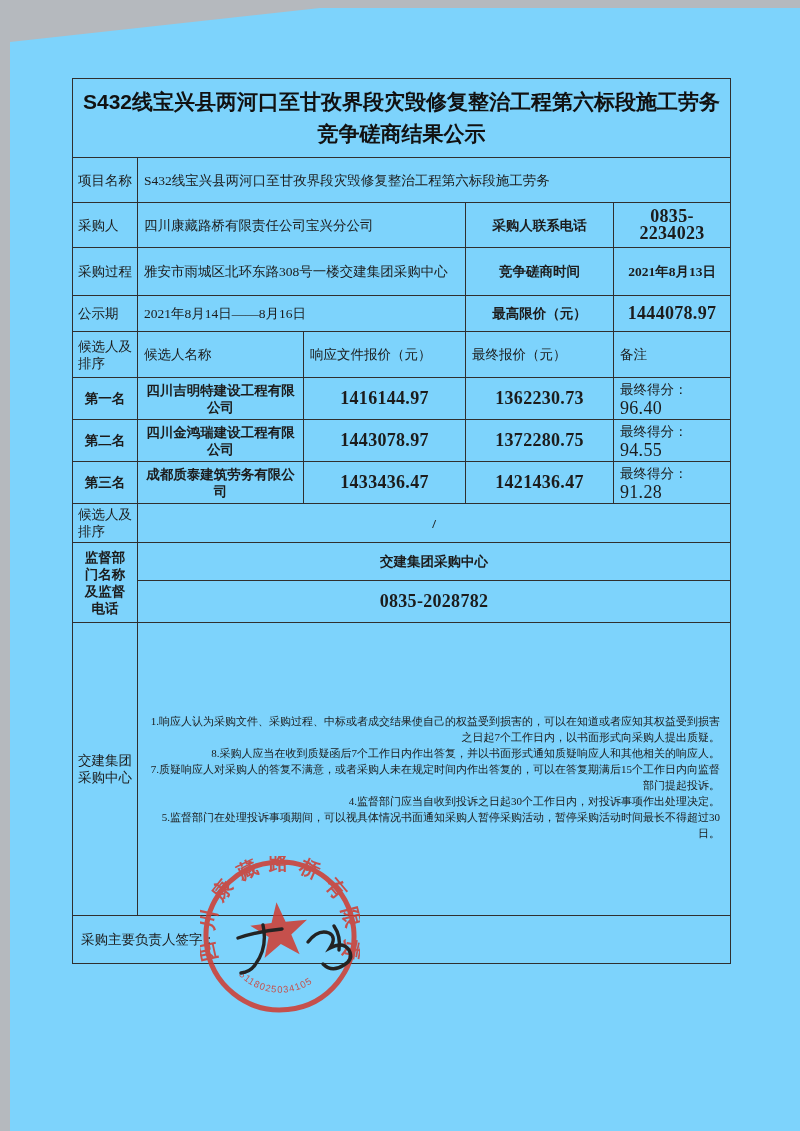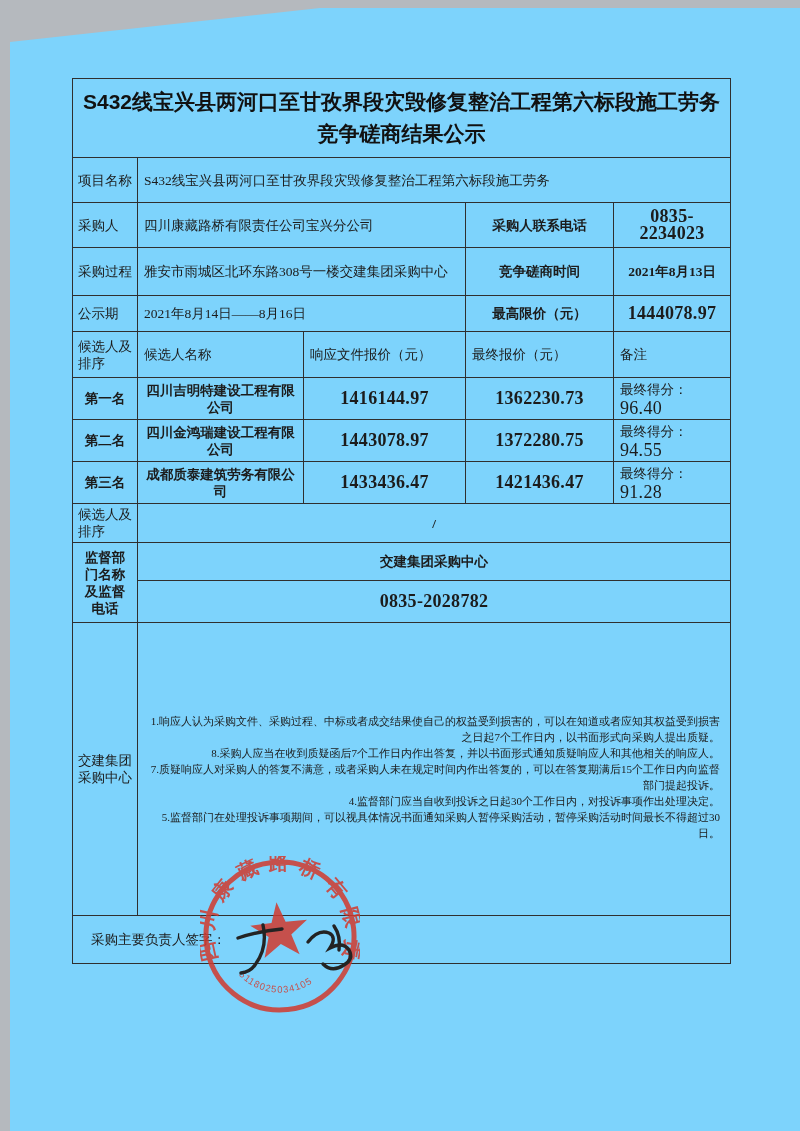--- a/index.html
+++ b/index.html
@@ -35,21 +35,21 @@
     padding:6px 4px;
   }
   .lbl{text-align:left;padding:2px 3px 2px 5px;margin-left:12px;}
   .ctr{text-align:center;font-weight:bold;}
   .val-left{text-align:left;}
   .head-cell{text-align:left;}
   .num{font-size:18px;letter-spacing:0.3px;}
   .remark div{line-height:18px;}
   .complaint-cell{vertical-align:middle;padding:30px 10px 14px 8px;}
   .complaint-cell p{margin:0;font-size:11px;line-height:16px;text-align:right;}
-  .sign-cell{text-align:left;padding-left:18px;font-size:13.5px;}
+  .sign-cell{text-align:left;padding-left:8px;font-size:13.5px;}
   .seal-svg{position:absolute;left:190px;top:848px;width:160px;height:160px;opacity:0.85;}
   .sig-svg{position:absolute;left:218px;top:898px;width:160px;height:80px;}
 </style>
 </head>
 <body>
 
 <div class="page">
   <div class="scan-wedge"></div>
 
   <table class="notice">

